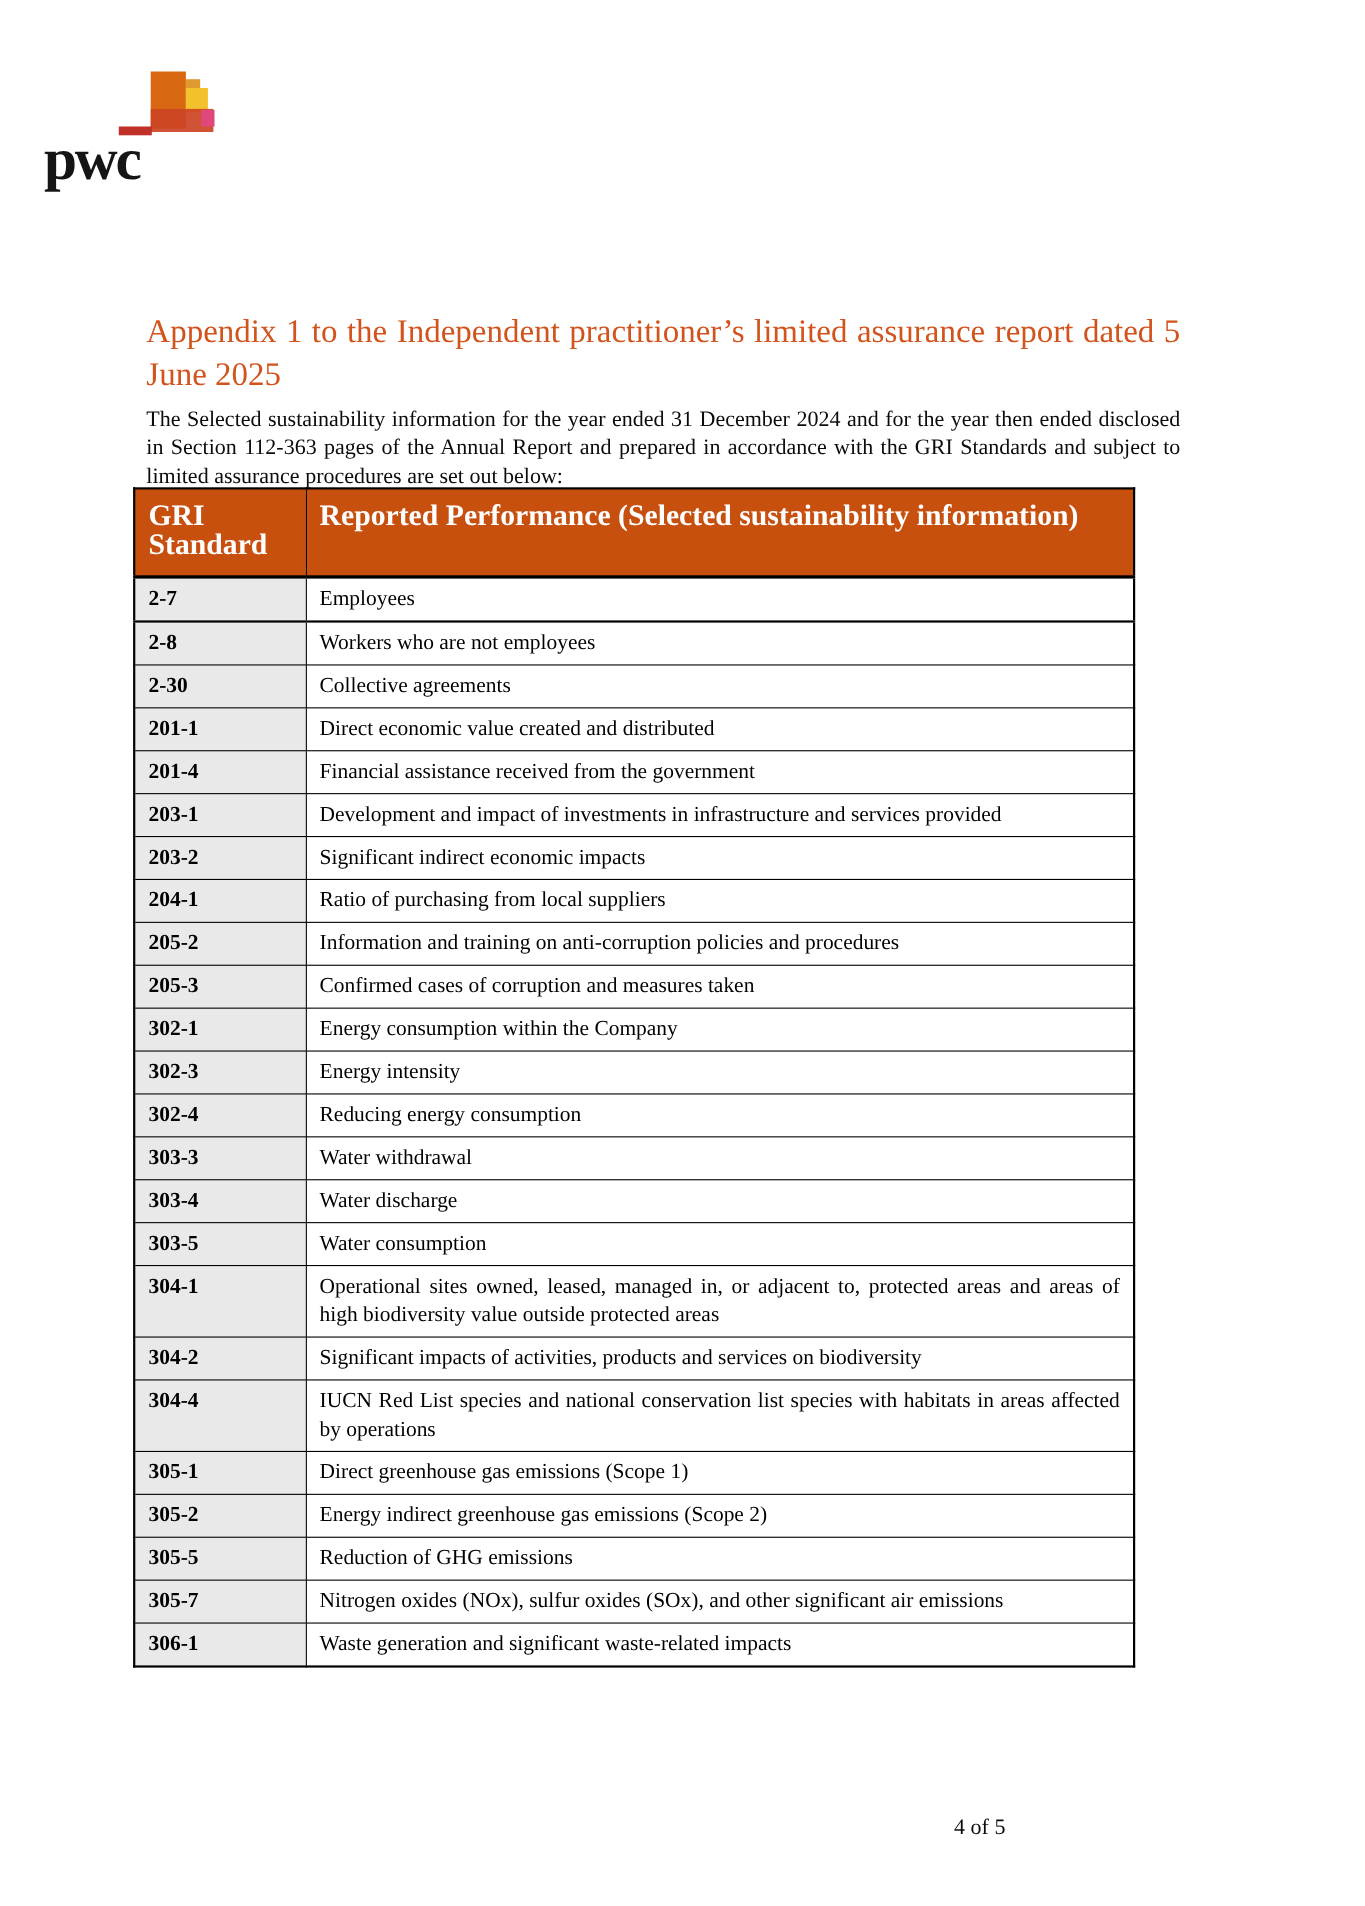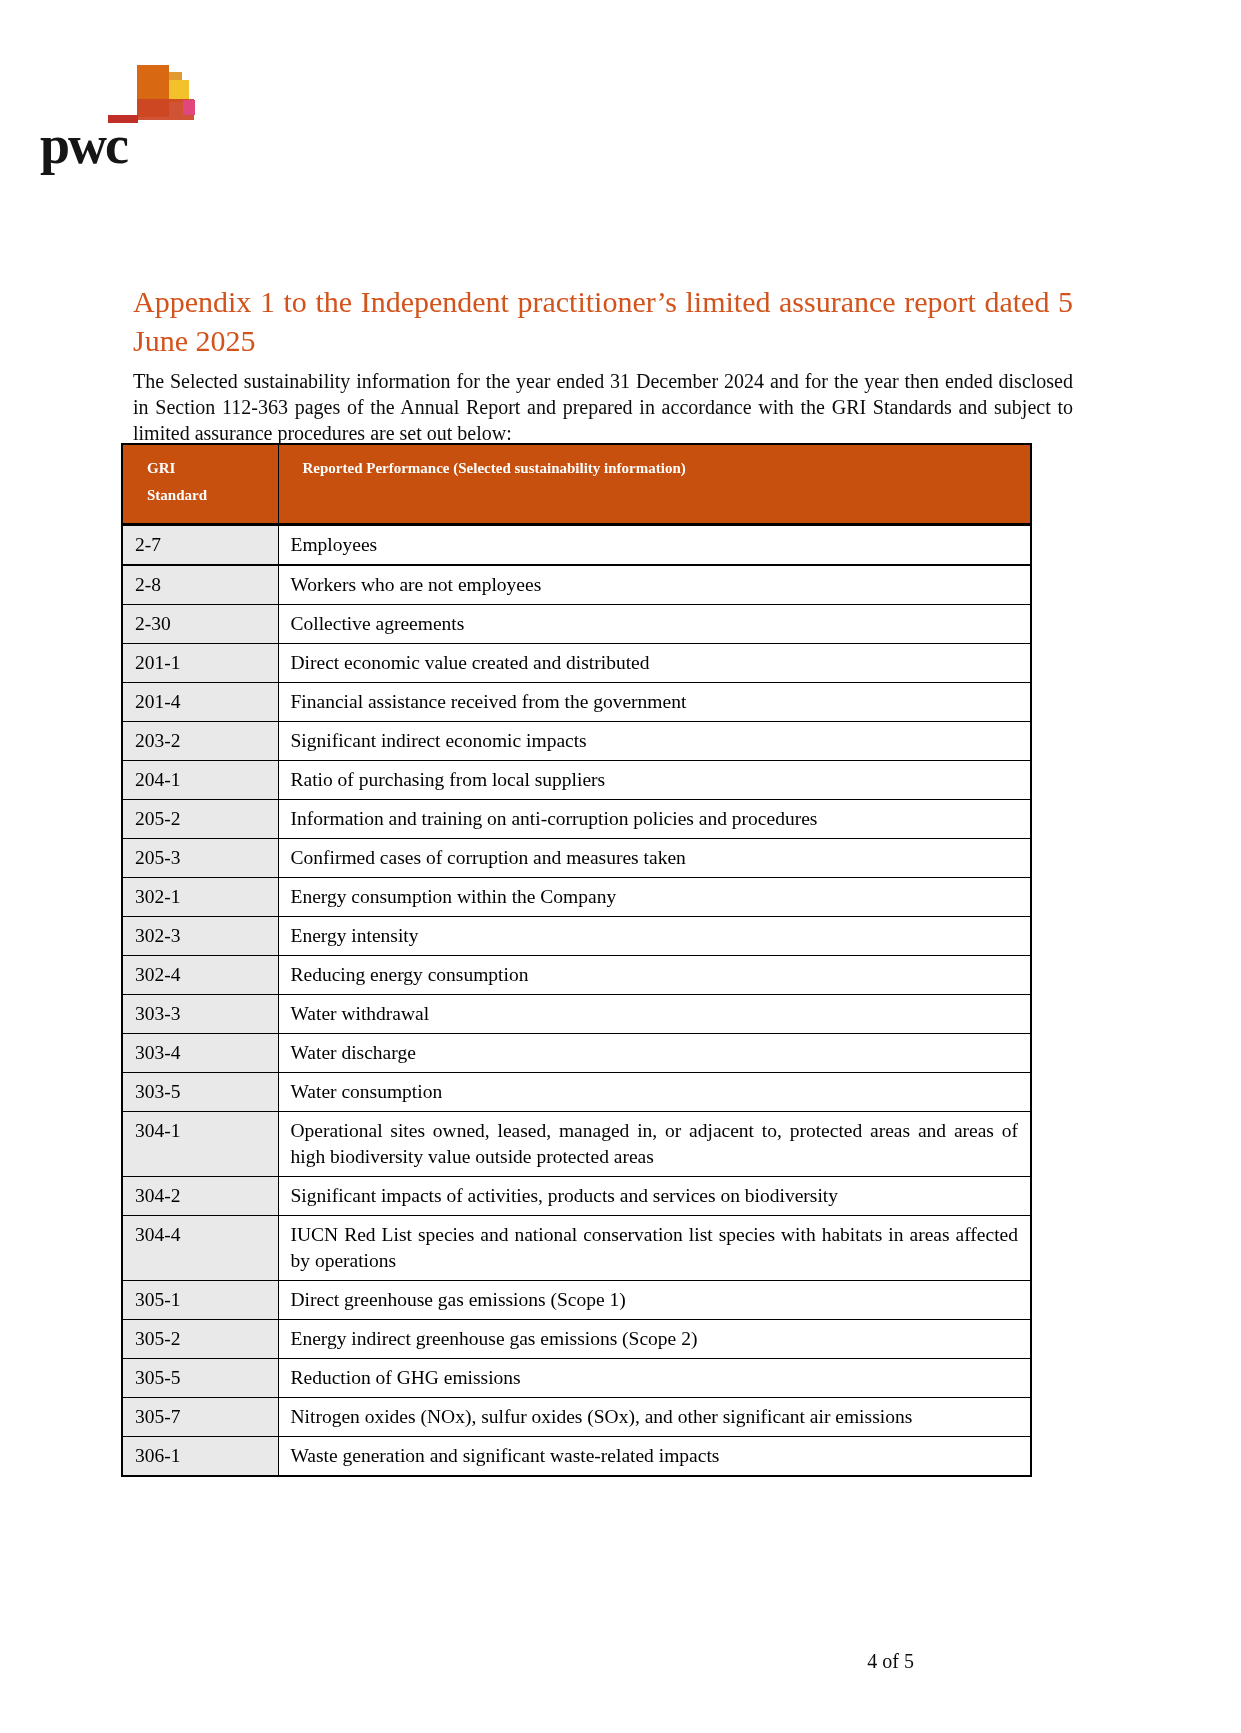--- a/index.html
+++ b/index.html
@@ -78,37 +78,38 @@
     table-layout: fixed;
   }
   table.gri th, table.gri td {
     border: 1px solid #000000;
     vertical-align: top;
   }
   table.gri { border: 2px solid #000000; }
   table.gri th {
     background: var(--accent-orange, #C8500F);
     color: #ffffff;
-    font-size: 15px;
+    font-size: 27px;
     font-weight: bold;
     text-align: left;
-    padding: 10px 24px;
+    padding: 10px 12px;
     height: 58px;
     line-height: 27px;
     border-bottom: 3px solid #000000;
     white-space: pre-line;
   }
   table.gri col.c-code { width: 156px; }
   table.gri td {
     font-size: 19.5px;
     line-height: 26px;
     padding: 6px 12px;
   }
   table.gri td.col-code {
     background: var(--row-label-bg, #E9E9E9);
+    font-weight: bold;
   }
   table.gri td.col-desc {
     background: #ffffff;
     text-align: justify;
   }
   table.gri tbody tr:first-child td {
     border-bottom-width: 2.5px;
   }
 
   
@@ -168,20 +169,24 @@
         </tr>
         <tr>
           <td class="col-code">201-1</td>
           <td class="col-desc">Direct economic value created and distributed</td>
         </tr>
         <tr>
           <td class="col-code">201-4</td>
           <td class="col-desc">Financial assistance received from the government</td>
         </tr>
         <tr>
+          <td class="col-code">203-1</td>
+          <td class="col-desc">Development and impact of investments in infrastructure and services provided</td>
+        </tr>
+        <tr>
           <td class="col-code">203-2</td>
           <td class="col-desc">Significant indirect economic impacts</td>
         </tr>
         <tr>
           <td class="col-code">204-1</td>
           <td class="col-desc">Ratio of purchasing from local suppliers</td>
         </tr>
         <tr>
           <td class="col-code">205-2</td>
           <td class="col-desc">Information and training on anti-corruption policies and procedures</td>

